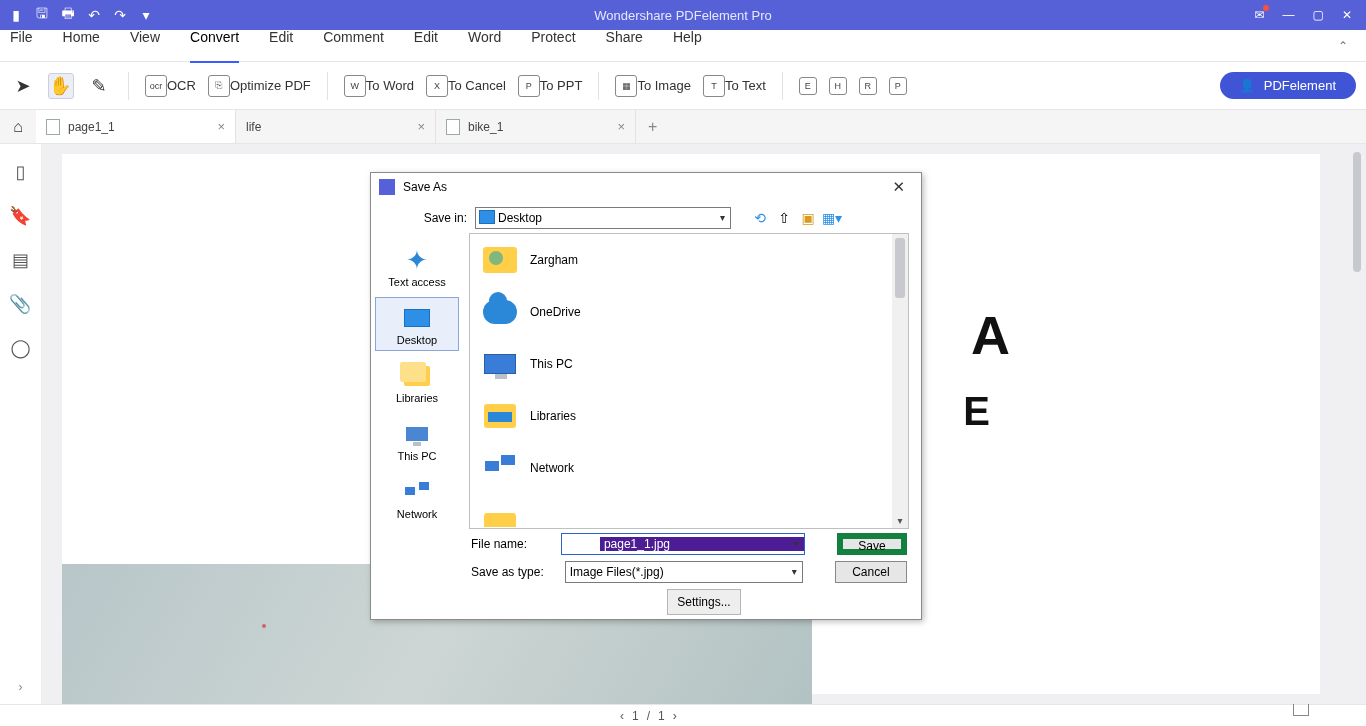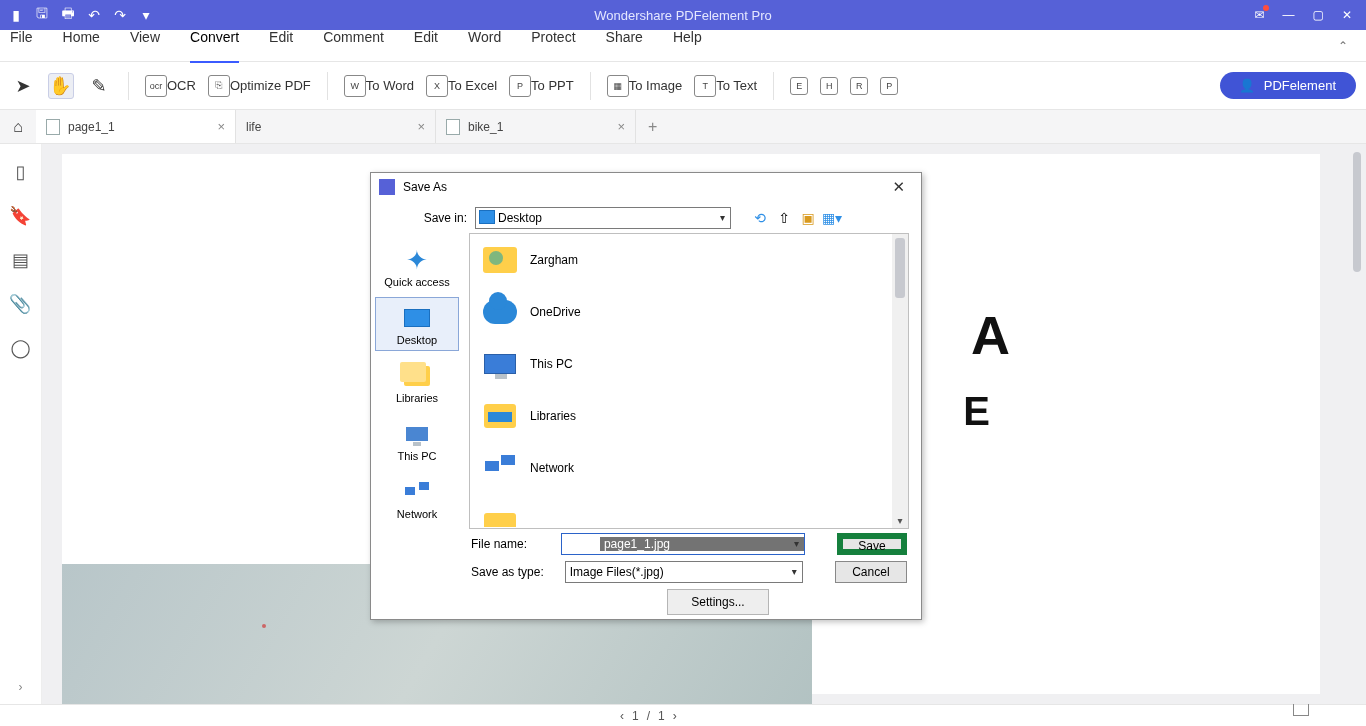--- a/index.html
+++ b/index.html
@@ -144,29 +144,29 @@
 .dialog .filelist .fl-scroll .far.dn{bottom:0;}
 
 .dialog .bottom { padding: 4px 14px 0 100px; }
 .dialog .brow { display:flex; align-items:center; margin-bottom:6px;}
 .dialog .brow label{ width:96px; }
 .dialog .brow .cbo {
   width:244px; height:22px; border:1px solid #7a7a7a; position:relative; background:#fff; display:flex;align-items:center;
 }
 .dialog .brow .cbo .caret{position:absolute;right:5px;top:4px;font-size:10px;color:#333;}
 .dialog .brow .cbo input{border:0;outline:0;width:210px;font-size:12px;padding-left:4px;background:transparent;}
-.dialog .brow .cbo.sel input{background:#737373;color:#fff;margin-left:38px;}
+.dialog .brow .cbo.sel input{background:#4c1d95;color:#fff;margin-left:38px;}
 .dialog .brow .cbo.fname{border-color:#2b63c9;}
 .dialog .brow .dbtn{
   width:74px;height:22px;margin-left:32px;border:1px solid #888;background:#e6e6e6;font-size:12px;
 }
 .dialog .brow .dbtn.primary{border:6px solid #15803d;background:#e6e6e6;}
 .dialog .settings-row{padding-left:196px;margin-top:6px;}
 .dialog .settings-row button{
-  width:102px;height:26px;border:1px solid #b5b5b5;background:#eee;font-size:12px;
+  width:74px;height:26px;border:1px solid #b5b5b5;background:#eee;font-size:12px;
 }
 
 
 .ic-cloud{width:34px;height:24px;border-radius:12px;background:#2b88d8;position:relative;}
 .ic-cloud::before{content:"";position:absolute;left:6px;top:-8px;width:18px;height:18px;background:#2b88d8;border-radius:50%;}
 .ic-userfolder{width:34px;height:26px;background:#ffcf4a;border-radius:3px;position:relative;}
 .ic-userfolder::after{content:"";position:absolute;left:6px;top:4px;width:14px;height:14px;background:#7fb77e;border-radius:50%;}
 .ic-pc{width:32px;height:20px;background:#3a7dd8;border:1px solid #2a5fa8;position:relative;}
 .ic-pc::after{content:"";position:absolute;left:10px;bottom:-6px;width:12px;height:5px;background:#b9c2c9;}
 .ic-libs{width:32px;height:24px;background:#ffcf4a;border-radius:3px;position:relative;}
@@ -241,21 +241,21 @@
       </div>
   </div>
   <div class="sep"></div>
   <div class="grp">
     <div class="btn">
         <span class="ti">W</span>
         <span>To Word</span>
       </div>
     <div class="btn">
         <span class="ti">X</span>
-        <span>To Excel</span>
+        <span>To Cancel</span>
       </div>
     <div class="btn">
         <span class="ti">P</span>
         <span>To PPT</span>
       </div>
   </div>
   <div class="sep"></div>
   <div class="grp">
     <div class="btn">
         <span class="ti">▦</span>
@@ -365,21 +365,21 @@
       <span style="color:#2e8fe6">▦▾</span>
     </div>
   </div>
 
   <div class="body">
     <div class="places">
       <div class="pl">
         <div class="pic">
             <span class="ic-star">✦</span>
           </div>
-        <div class="lbl">Quick access</div>
+        <div class="lbl">Text access</div>
       </div>
       <div class="pl sel">
         <div class="pic">
             <span class="ic-monitor"></span>
           </div>
         <div class="lbl">Desktop</div>
       </div>
       <div class="pl">
         <div class="pic">
             <span class="ic-folders"></span>

